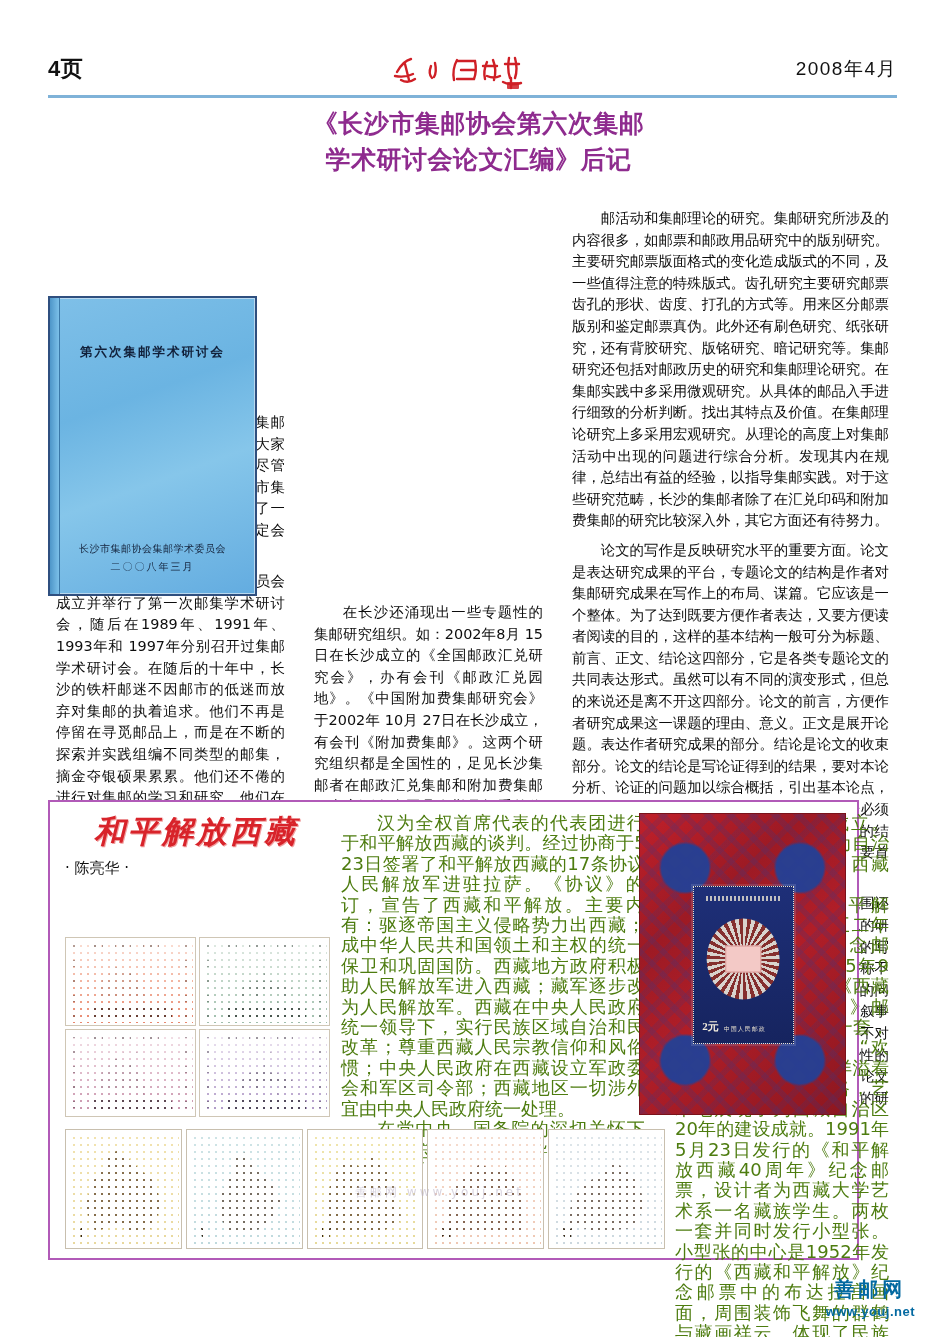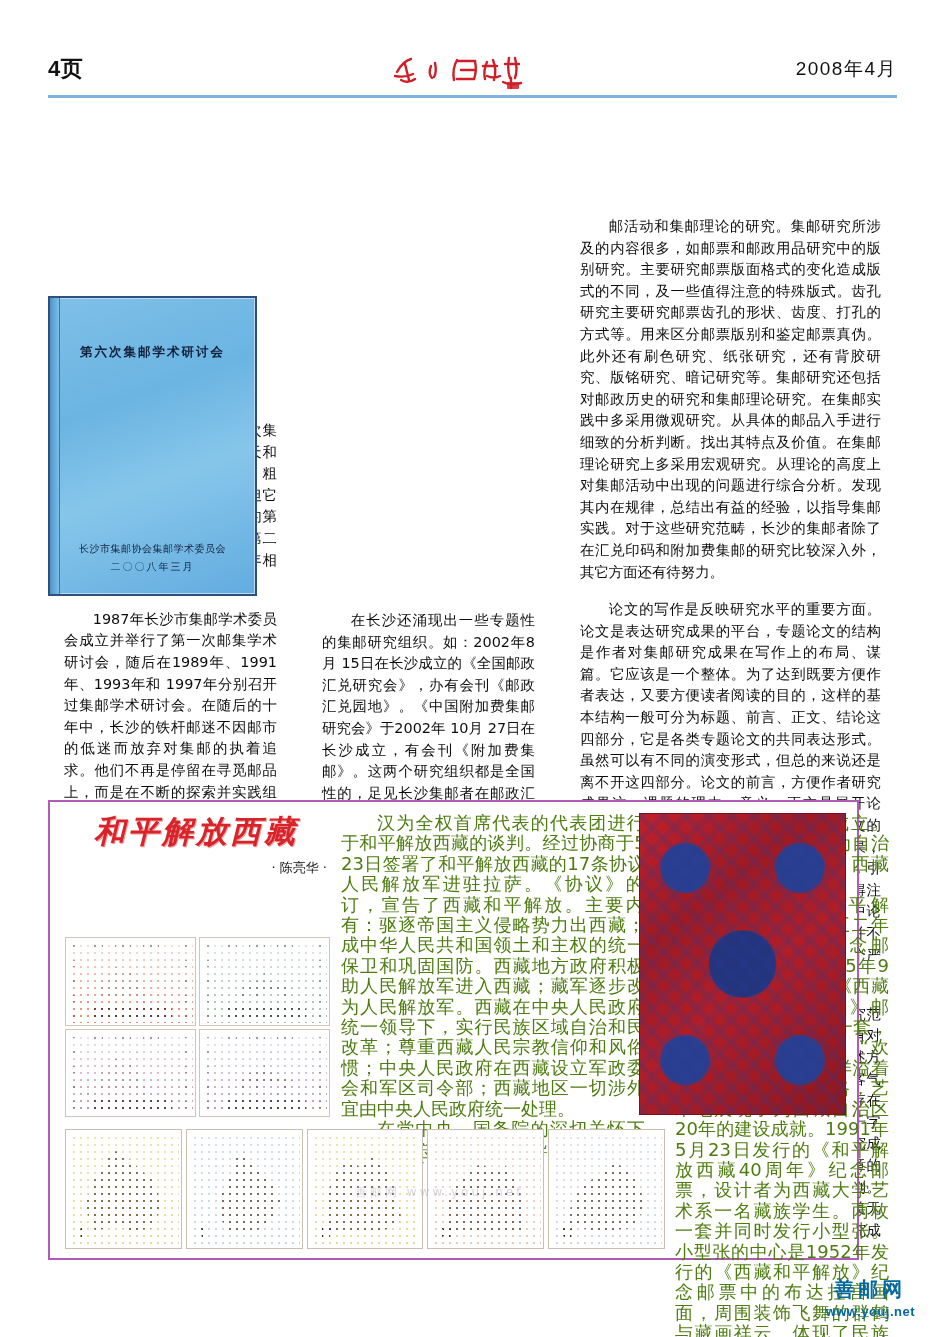--- a/index.html
+++ b/index.html
@@ -54,21 +54,21 @@
     font-family:"DejaVu Sans",sans-serif;
   }
 
   .col{
     position:absolute;top:0;
     font-size:14.4px;line-height:21.6px;
     text-align:justify;
     text-justify:inter-ideograph;
     color:#0d0d0d;
   }
-  .col p{margin:16px;text-indent:2em;}
+  .col p{margin:8px;text-indent:2em;}
   .col-a{left:0;width:245px;}
   .col-b{left:258px;width:245px;}
   .col-c{left:516px;width:333px;}
 
   .book{
     position:absolute;left:0;top:192px;width:205px;height:296px;
     background:linear-gradient(160deg,#7fc0e8 0%,#6bb4e2 35%,#86c6ea 60%,#63ace0 100%);
     border:2px solid #2f4f7f;
     box-shadow:0 0 0 1px #b9d9ef inset;
     overflow:hidden;
@@ -111,22 +111,22 @@
   .art2-inner{position:absolute;inset:5px;}
   .art2-headline{
     position:absolute;left:10px;top:4px;width:262px;text-align:center;
     color:#d8232a;
     font-size:31px;font-weight:700;letter-spacing:3px;
     font-family:"DejaVu Serif",serif;
     font-style:italic;
     text-shadow:1px 1px 0 #f0a0a0;
   }
   .byline{
-    position:absolute;left:10px;top:52px;width:262px;text-align:right;
-    font-size:13px;color:#111;
+    position:absolute;left:10px;top:52px;width:262px;text-align:left;
+    font-size:15px;color:#111;
   }
   .c2{
     position:absolute;
     font-size:18px;line-height:20.4px;text-align:justify;
     text-justify:inter-ideograph;color:#4d7c0f;
   }
   .c2 p{margin:0;text-indent:2em;}
   .c2-a{left:10px;top:72px;width:265px;}
   .c2-b{left:286px;top:6px;width:323px;}
   .c2-c{left:620px;top:6px;width:214px;}
@@ -309,20 +309,21 @@
         </g>
       </svg>
     </div>
 
     <div class="issue-date">2008年4月</div>
   </div>
   <div class="rule"></div>
 
   <div class="art1">
 
+    <div class="headline">《长沙市集邮协会第六次集邮学术研讨会论文汇编》后记</div>
 
     <div class="col col-a">
       <div class="wrapbox" style="float:none;"></div>
       <p>《长沙市集邮协会第六次集邮学术研讨会论文汇编》今天和大家见面了。尽管它幼稚、粗糙，尽管它水平有待提高。但它却是我市集邮学术论文汇编的第一辑，有了一个开头，相信第二辑、第三辑定会在明年、后年相继诞生。</p>
       <p>1987年长沙市集邮学术委员会成立并举行了第一次邮集学术研讨会，随后在1989年、1991年、1993年和 1997年分别召开过集邮学术研讨会。在随后的十年中，长沙的铁杆邮迷不因邮市的低迷而放弃对集邮的执着追求。他们不再是停留在寻觅邮品上，而是在不断的探索并实践组编不同类型的邮集，摘金夺银硕果累累。他们还不倦的进行对集邮的学习和研究。他们在国家级的邮刊上发表了上百篇邮文。还有千余篇邮文见端各大邮刊。其中不乏有相当优秀的邮学研究论文。</p>
     </div>
 
     <div class="book">
       <div class="bk-spine"></div>
       <div class="bk-sub">第六次集邮学术研讨会</div>
@@ -410,20 +411,27 @@
         <p>在党中央、国务院的深切关怀下，在周恩来总理的有力指导下，1965年9月1日，西</p>
       </div>
 
       <div class="c2 c2-c" style="top:6px;height:300px;">
         <p>藏自治区正式成立。阿沛·阿旺晋美当选为自治区人民委员会主席。西藏历史揭开了新的一页。</p>
         <p>为纪念西藏和平解放，邮政部于一九五二年三月十五日发行纪念邮票，全套四枚。1985年9月1日，国家发行了《西藏自治区成立20周年》邮票，志号J116，3枚一套，具体内容为“兴旺”、“欢庆”、“丰收”，画面洋溢着浓郁的藏族文化风格，艺术地展现了为西藏自治区20年的建设成就。1991年5月23日发行的《和平解放西藏40周年》纪念邮票，设计者为西藏大学艺术系一名藏族学生。两枚一套并同时发行小型张。小型张的中心是1952年发行的《西藏和平解放》纪念邮票中的布达拉宫画面，周围装饰飞舞的群鹤与藏画祥云，体现了民族大团结的精神。</p>
       </div>
 
       <div class="sheet">
         <div class="orn"></div>
+        <div class="inner">
+          <div class="st-top-txt"></div>
+          <div class="wreath"></div>
+          <div class="wreath-core"></div>
+          <div class="st-denom">2元</div>
+          <div class="st-country">中国人民邮政</div>
+        </div>
       </div>
 
       <div class="strip">
         <div class="sstamp sst-1">
           <div class="figure f1"></div>
           <div class="denom">4</div>
           <div class="perf">
               <i class="l"></i>
               <i class="r"></i>
             </div>

